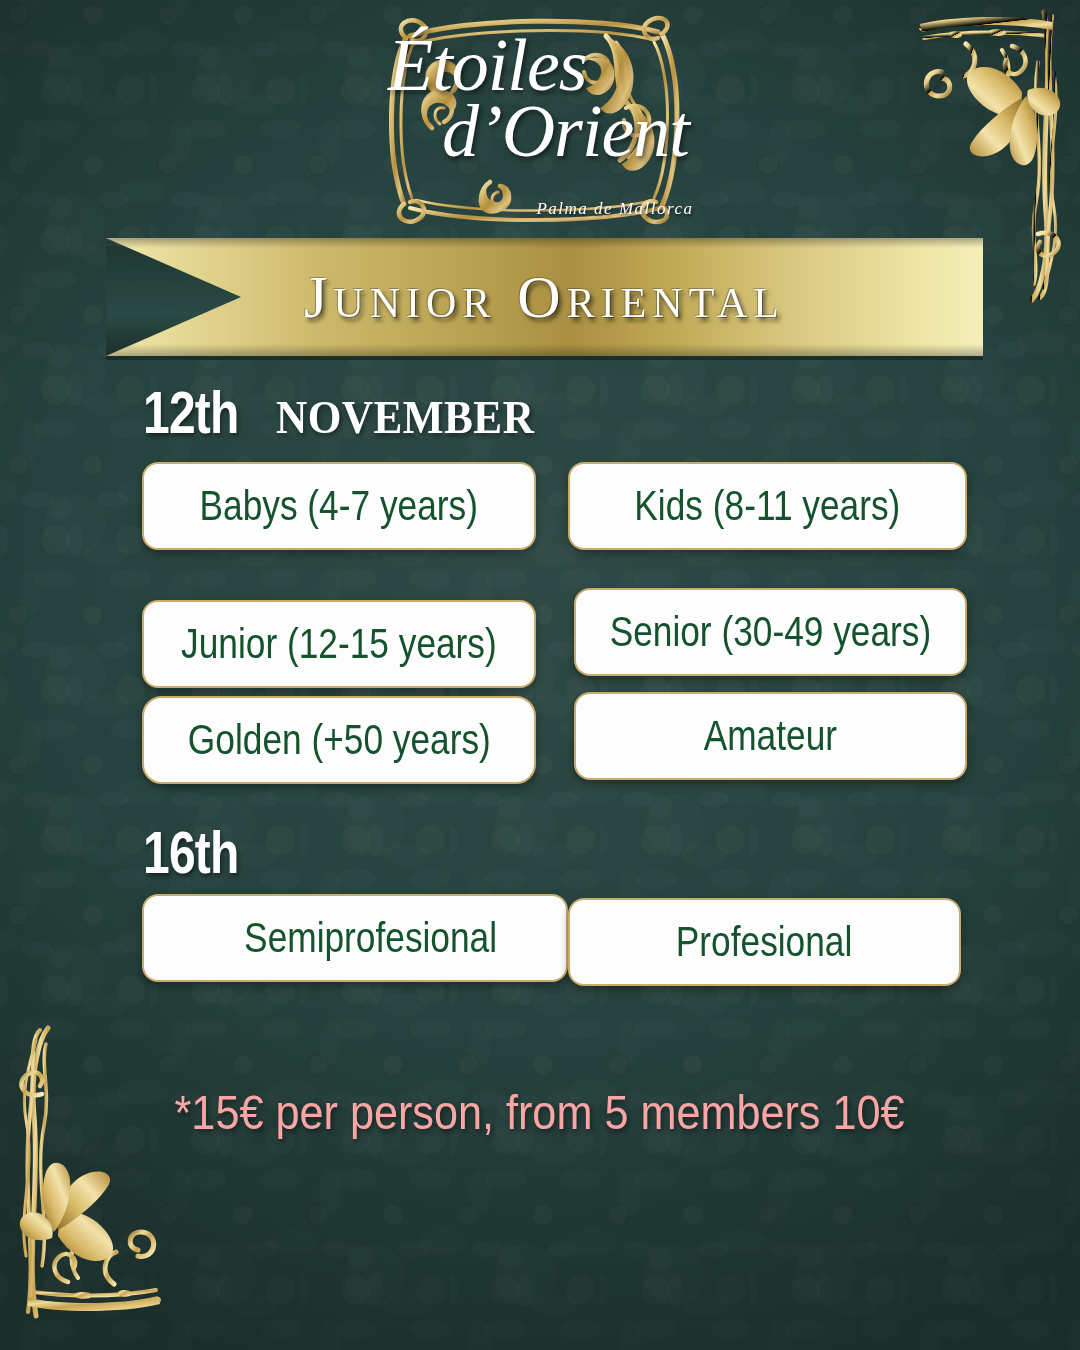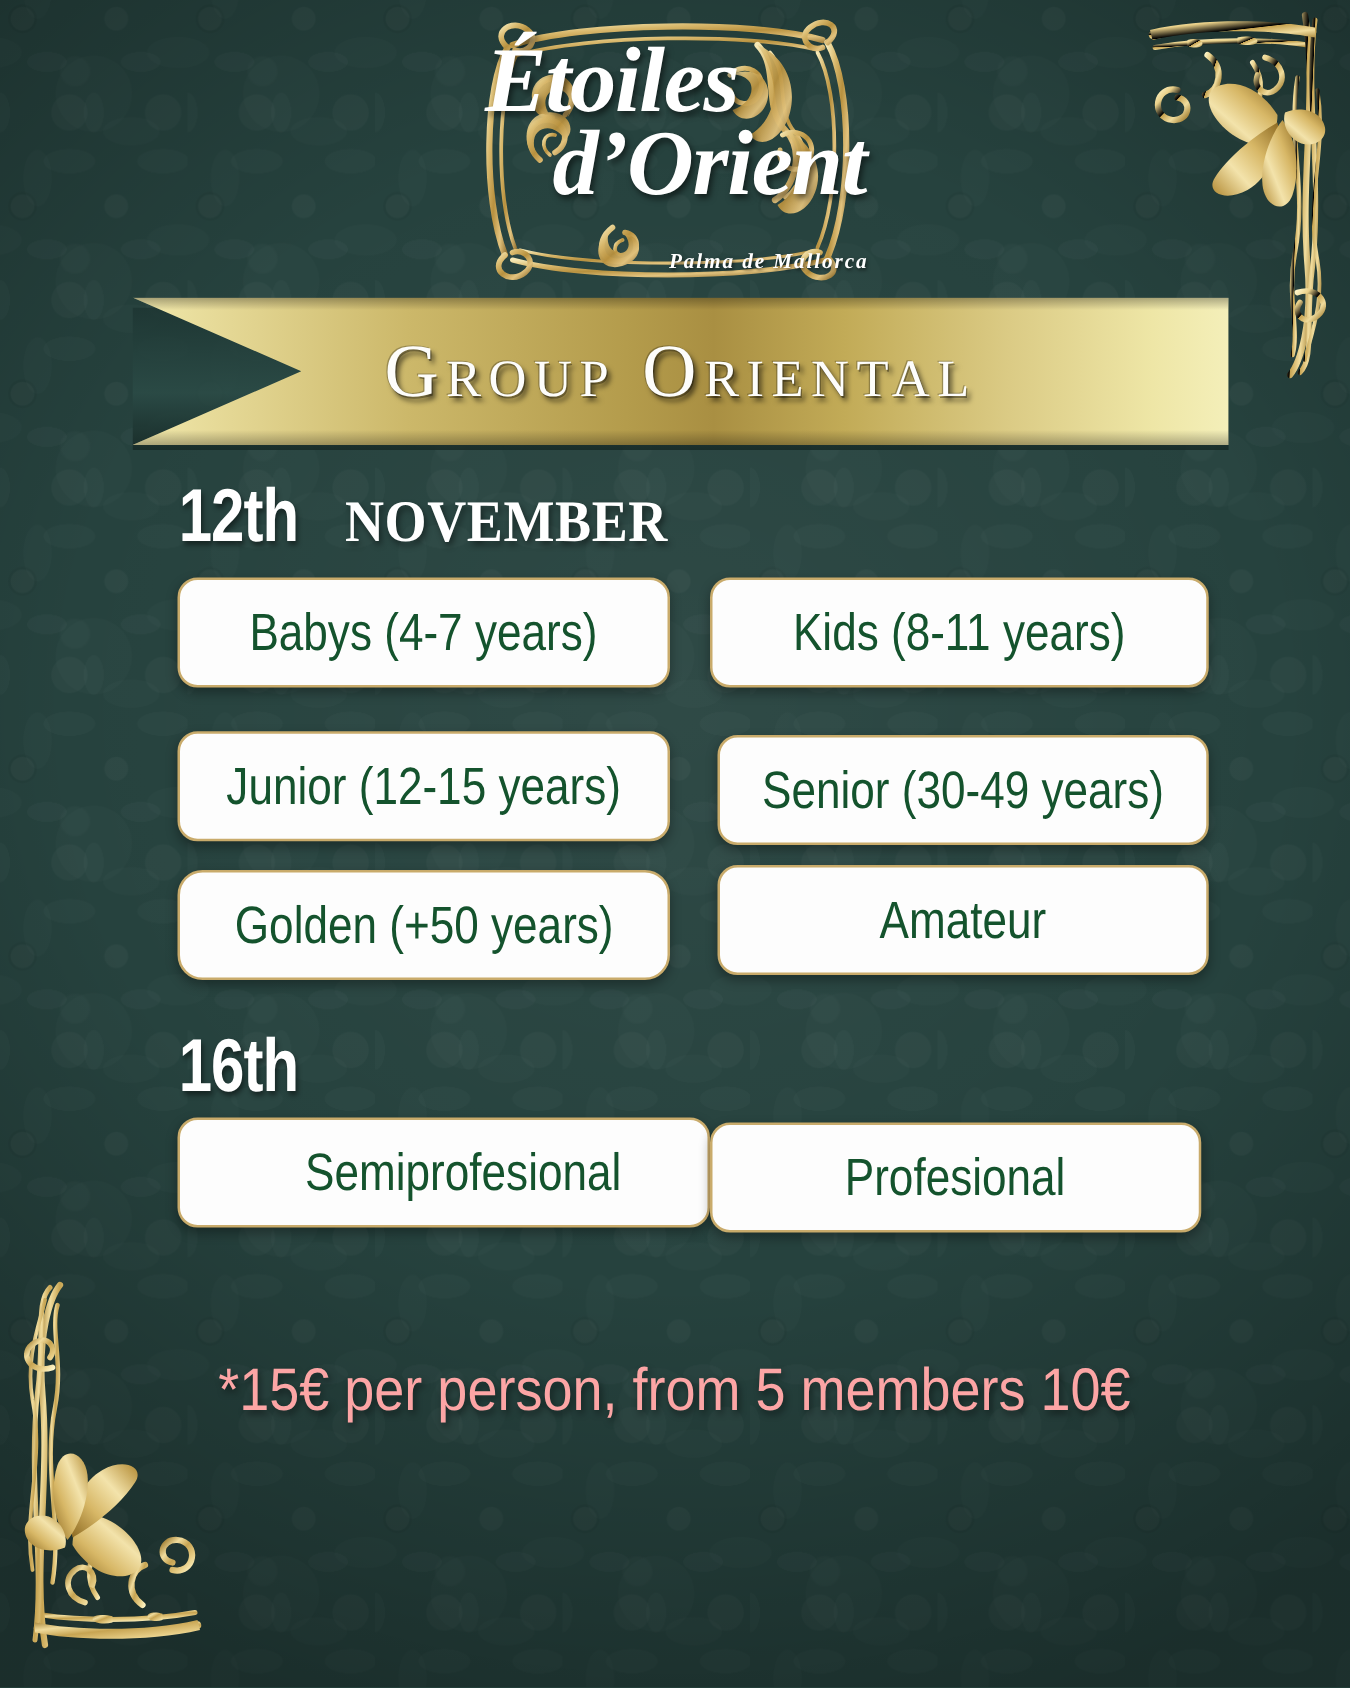--- a/index.html
+++ b/index.html
@@ -40,21 +40,21 @@
       radial-gradient(circle at 90% 88%, rgba(255,255,255,.018) 0 11px, transparent 13px);
     background-size:150px 150px;
     background-position:75px 75px;
   }
   .vignette{
     position:absolute;inset:0;
     background:radial-gradient(ellipse 82% 62% at 50% 42%, rgba(255,255,255,.045) 0%, rgba(0,0,0,0) 55%, rgba(0,0,0,.30) 100%);
   }
 
   
-  .logo-wrap{position:absolute;left:50%;top:8px;transform:translateX(-50%);width:340px;height:225px;font-weight:bold;}
+  .logo-wrap{position:absolute;left:50%;top:8px;transform:translateX(-50%);width:340px;height:225px;}
   .logo-svg{position:absolute;left:0;top:0;width:340px;height:225px;}
   .logo-text{
     position:absolute;left:0;top:0;width:340px;height:225px;
     color:#fff;pointer-events:none;
   }
   .logo-l1{
     position:absolute;left:18px;top:20px;width:230px;
     font-family:"Liberation Serif",serif;font-size:74px;font-style:italic;
     letter-spacing:-1px;line-height:1;
     text-shadow:2px 3px 5px rgba(0,0,0,.55);
@@ -225,36 +225,36 @@
     </div>
   </div>
 
   <div class="banner">
     <div class="banner-fold"></div>
     <div class="banner-main">
       <div class="banner-main-r"></div>
       <div class="banner-shade-top"></div>
       <div class="banner-shade-bot"></div>
     </div>
-    <div class="banner-title">Group Oriental</div>
+    <div class="banner-title">Junior Oriental</div>
   </div>
 
   <div class="date-head" style="top:378px;text-align:center;">
     <div class="date-num">12th</div>
     <div class="date-mon">NOVEMBER</div>
   </div>
 
   <div class="pill" style="left:142px;top:462px;width:390px;height:84px;">
     <span>Babys (4-7 years)</span>
   </div>
   <div class="pill" style="left:568px;top:462px;width:395px;height:84px;">
     <span>Kids (8-11 years)</span>
   </div>
 
-  <div class="pill" style="left:142px;top:585px;width:390px;height:84px;text-align:right;">
+  <div class="pill" style="left:142px;top:600px;width:390px;height:84px;text-align:right;">
     <span>Junior (12-15 years)</span>
   </div>
   <div class="pill" style="left:574px;top:588px;width:389px;height:84px;">
     <span>Senior (30-49 years)</span>
   </div>
 
   <div class="pill" style="left:142px;top:696px;width:390px;height:84px;border-radius:20px;">
     <span>Golden (+50 years)</span>
   </div>
   <div class="pill" style="left:574px;top:692px;width:389px;height:84px;">

